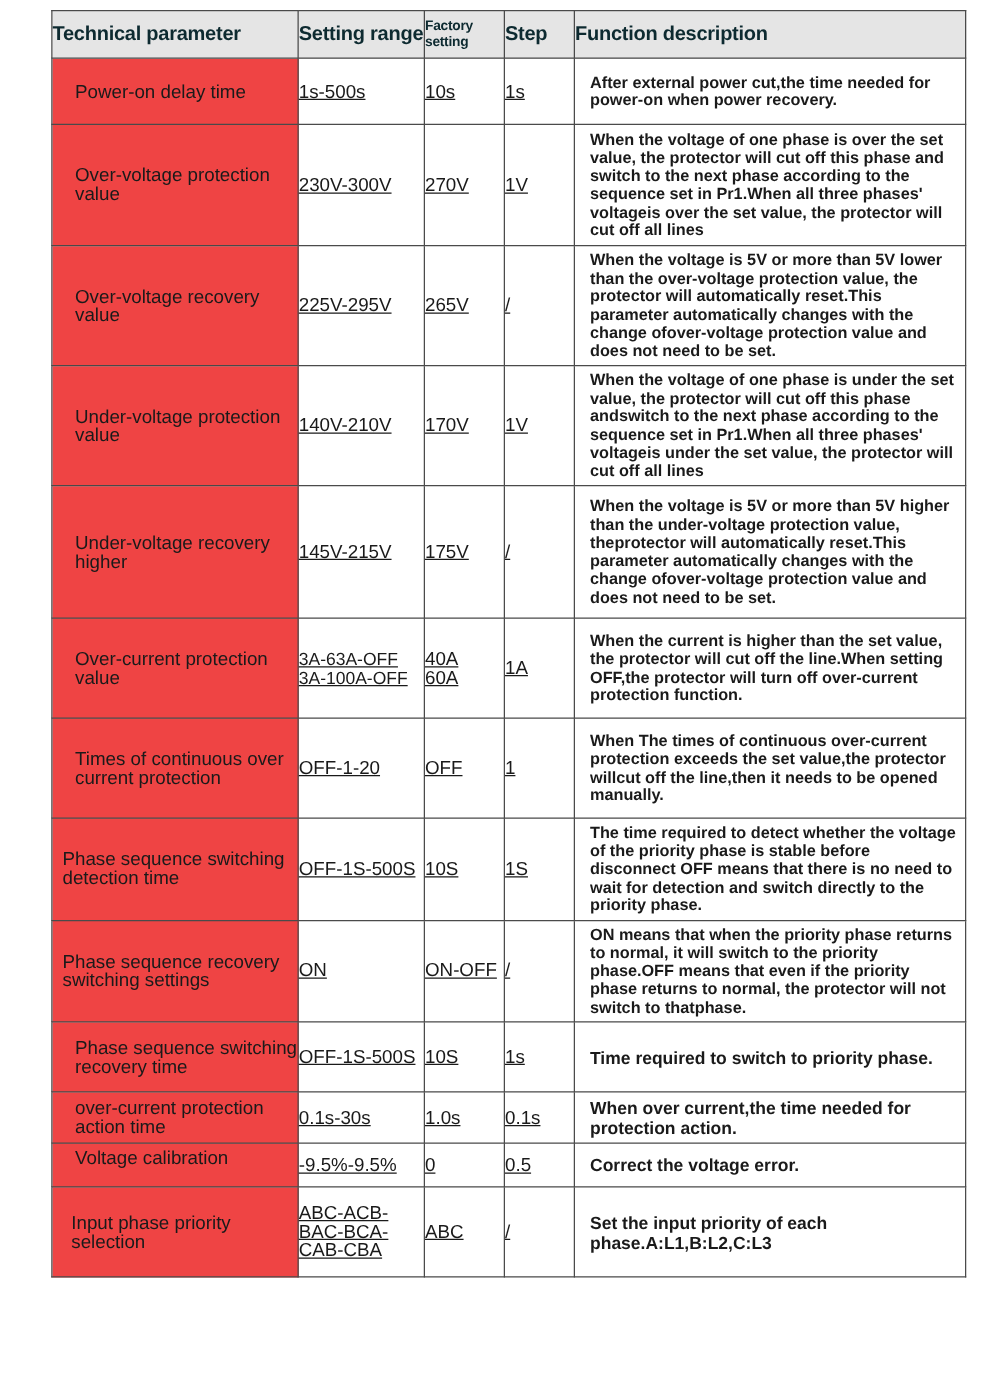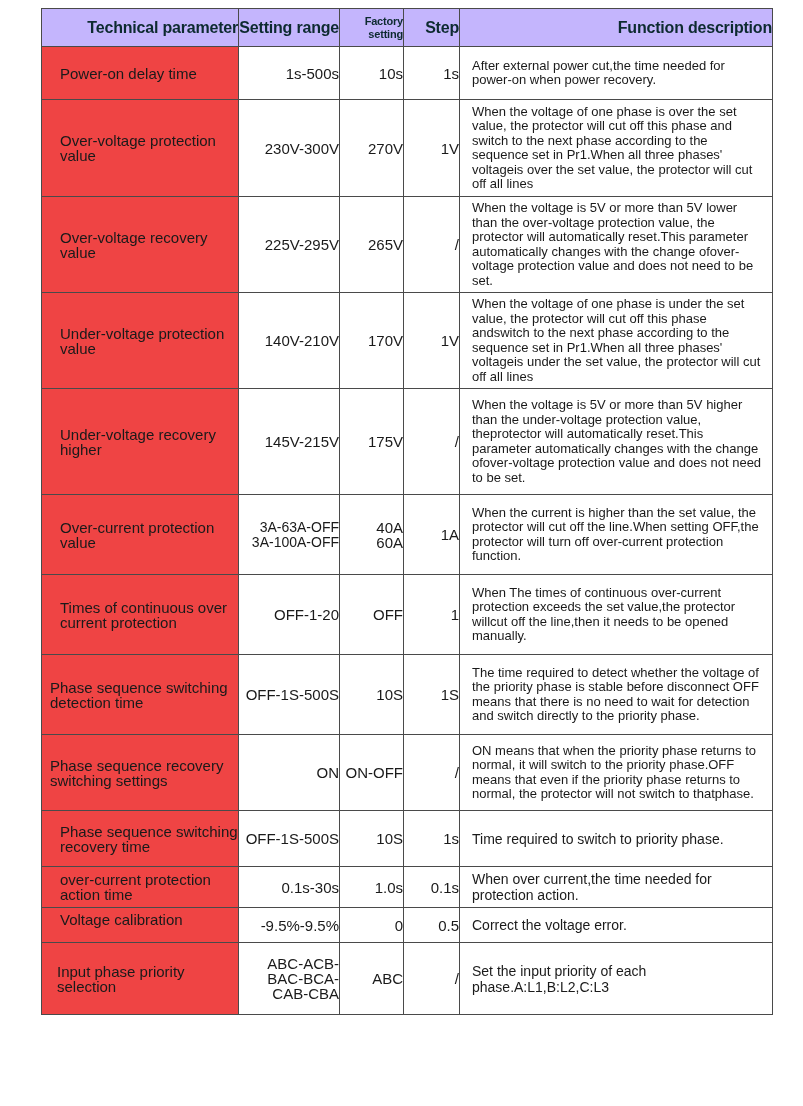--- a/index.html
+++ b/index.html
@@ -8,42 +8,43 @@
     position:absolute; left:41px; top:8px; width:731px;
     border-collapse:collapse; table-layout:fixed;
     border:1.5px solid #3a3a3a;
   }
   table.spec th, table.spec td {
     border:1px solid #4a4a4a;
     padding:0;
     vertical-align:middle;
   }
   table.spec thead th {
-    background:#c4b5fd;
+    background:#e5e5e5;
     color:#0d2a30;
     font-weight:bold;
     font-size:16px;
     height:37px;
-    text-align:right;
+    text-align:left;
     letter-spacing:-0.2px;
   }
   table.spec thead th.small { font-size:11px; line-height:13px; }
   td.param {
     background:#ef4444;
     font-size:15px;
     line-height:15px;
     text-align:left;
     padding-left:18px !important;
   }
   td.param.tight { padding-left:8px !important; }
-  td.center { text-align:right; font-size:15px; line-height:15px; }
+  td.center { text-align:left; font-size:15px; line-height:15px;text-decoration:underline; }
   td.desc {
     font-size:13px; line-height:14.5px;
     padding:4px 6px 4px 12px !important;
     text-align:left;
+    font-weight:bold;
   }
   td.desc.mid { text-align:left; font-size:14px; line-height:16px; }
   col.c1 { width:197px; }
   col.c2 { width:101px; }
   col.c3 { width:64px; }
   col.c4 { width:56px; }
   col.c5 { width:313px; }
 </style>
 </head>
 <body>

